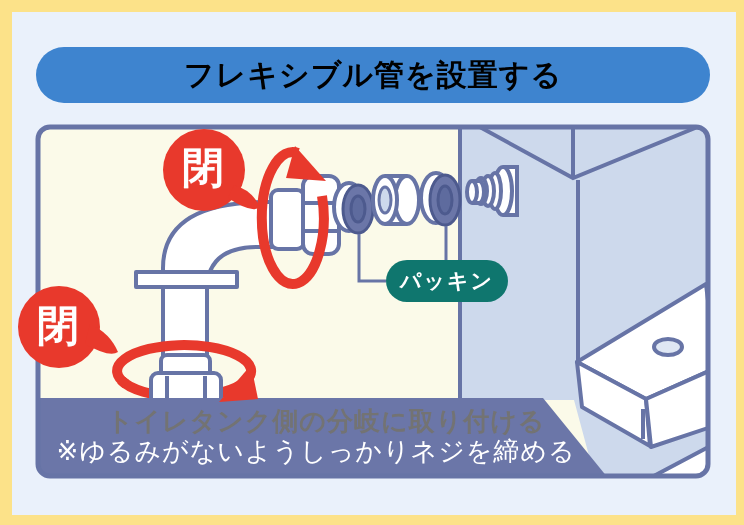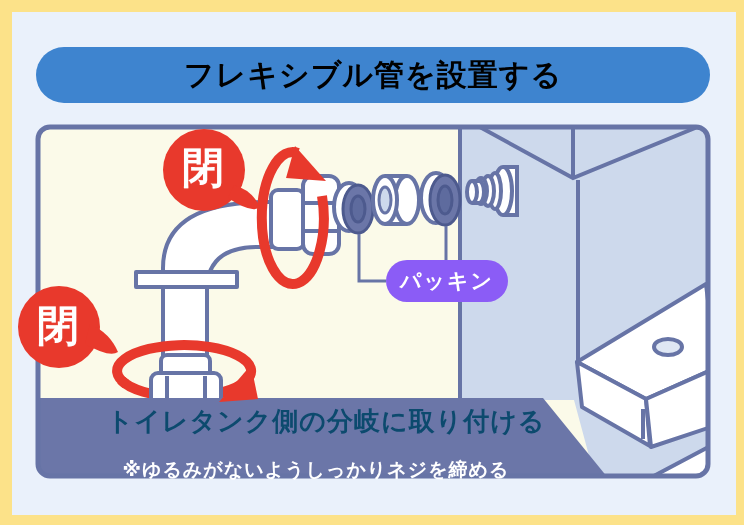--- a/index.html
+++ b/index.html
@@ -19,29 +19,29 @@
     text-align:center;line-height:56px;letter-spacing:1px;
   }
   .art{position:absolute;left:0;top:0;width:744px;height:525px;}
   .overlay{position:absolute;color:#fff;font-weight:bold;}
   .close-char{
     font-size:42px;transform:translate(-50%,-50%);
     text-shadow:0 0 1px rgba(255,255,255,.4);
   }
   .packing-pill{
     position:absolute;left:386px;top:260px;width:122px;height:42px;
-    background:#8b5cf6;border-radius:21px;color:#fff;
+    background:#0f766e;border-radius:21px;color:#fff;
     font-size:21px;font-weight:bold;text-align:center;line-height:42px;
     letter-spacing:2px;
   }
   .caption-wrap{
     position:absolute;left:36px;top:405px;width:560px;text-align:center;
   }
-  .caption-line1{font-size:26px;font-weight:bold;color:#0c4a6e;letter-spacing:1px;line-height:32px;margin-left:20px;}
-  .caption-line2{font-size:19px;font-weight:bold;color:#fff;letter-spacing:1px;line-height:29px;margin-top:18px;}
+  .caption-line1{font-size:26px;font-weight:bold;color:#737373;letter-spacing:1px;line-height:32px;margin-left:20px;}
+  .caption-line2{font-size:26px;font-weight:normal;color:#fff;letter-spacing:1px;line-height:29px;}
 </style>
 </head>
 <body>
 
 <div class="page-inner"></div>
 
 <div class="title-banner">
   <span>フレキシブル管を設置する</span>
 </div>
 

